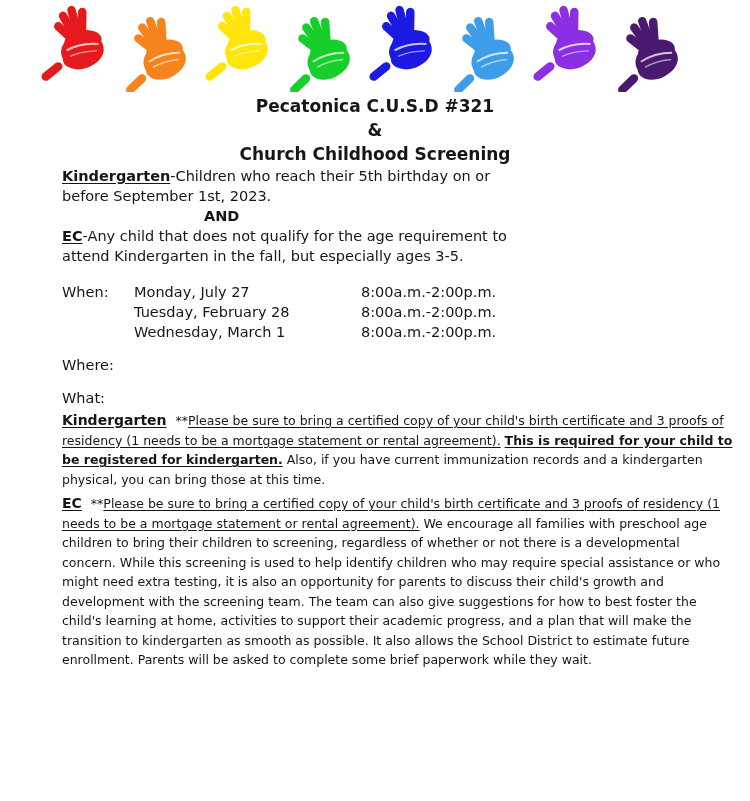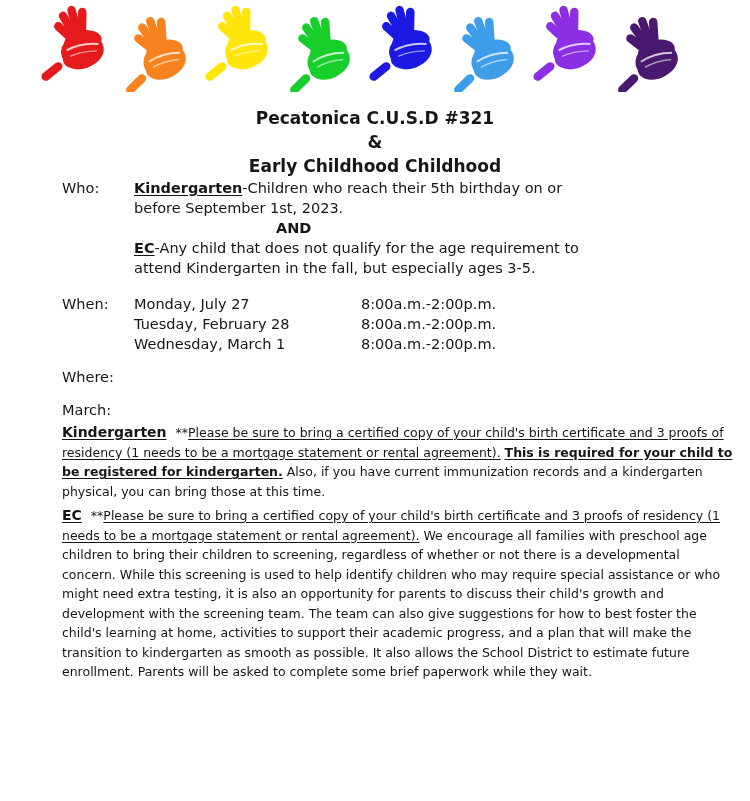--- a/index.html
+++ b/index.html
@@ -10,21 +10,21 @@
     color: #161616;
     font-family: "DejaVu Sans", sans-serif;
     overflow: hidden;
   }
   .banner-wrap { width: 700px; margin: 0 auto; height: 92px; }
   .title-block {
     text-align: center;
     font-weight: bold;
     font-size: 17px;
     line-height: 24px;
-    margin-top: 14px;
+    margin-top: 2px;
   }
   .section {
     display: flex;
     margin: 0 50px 0 62px;
     font-size: 14.5px;
     line-height: 20px;
   }
   .section .label { flex: 0 0 72px; }
   .section .content { flex: 1; }
   .who-content { max-width: 470px; }
@@ -90,25 +90,24 @@
       </g>
     <g transform="translate(631 58) rotate(-14) scale(0.65)" fill="#48196f">
         <use href="#hand"></use>
       </g>
   </svg>
 </div>
 
 <div class="title-block">
   <div>Pecatonica C.U.S.D #321</div>
   <div>&amp;</div>
-  <div>Early Childhood Childhood</div>
+  <div>Church Childhood Screening</div>
 </div>
 
 <div class="section">
-  <div class="label">Who:</div>
   <div class="content who-content">
     <div><span class="bu">Kindergarten</span><span>-Children who reach their 5th birthday on or before September 1st, 2023.</span></div>
     <div class="and-line">AND</div>
     <div><span class="bu">EC</span><span>-Any child that does not qualify for the age requirement to attend Kindergarten in the fall, but especially ages 3-5.</span></div>
   </div>
 </div>
 
 <div class="gap16"></div>
 
 <div class="section">
@@ -131,21 +130,21 @@
 
 <div class="gap13"></div>
 
 <div class="section">
   <div class="label">Where:</div>
 </div>
 
 <div class="gap13"></div>
 
 <div class="section">
-  <div class="label">March:</div>
+  <div class="label">What:</div>
 </div>
 
 <div class="gap3"></div>
 
 <div class="note">
   <span class="bu note-heading">Kindergarten</span><span class="stars">**</span><span class="u">Please be sure to bring a certified copy of your child's birth certificate and 3 proofs of residency (1 needs to be a mortgage statement or rental agreement).</span>
   <span class="bu">This is required for your child to be registered for kindergarten.</span>
   <span>Also, if you have current immunization records and a kindergarten physical, you can bring those at this time.</span>
 </div>
 

